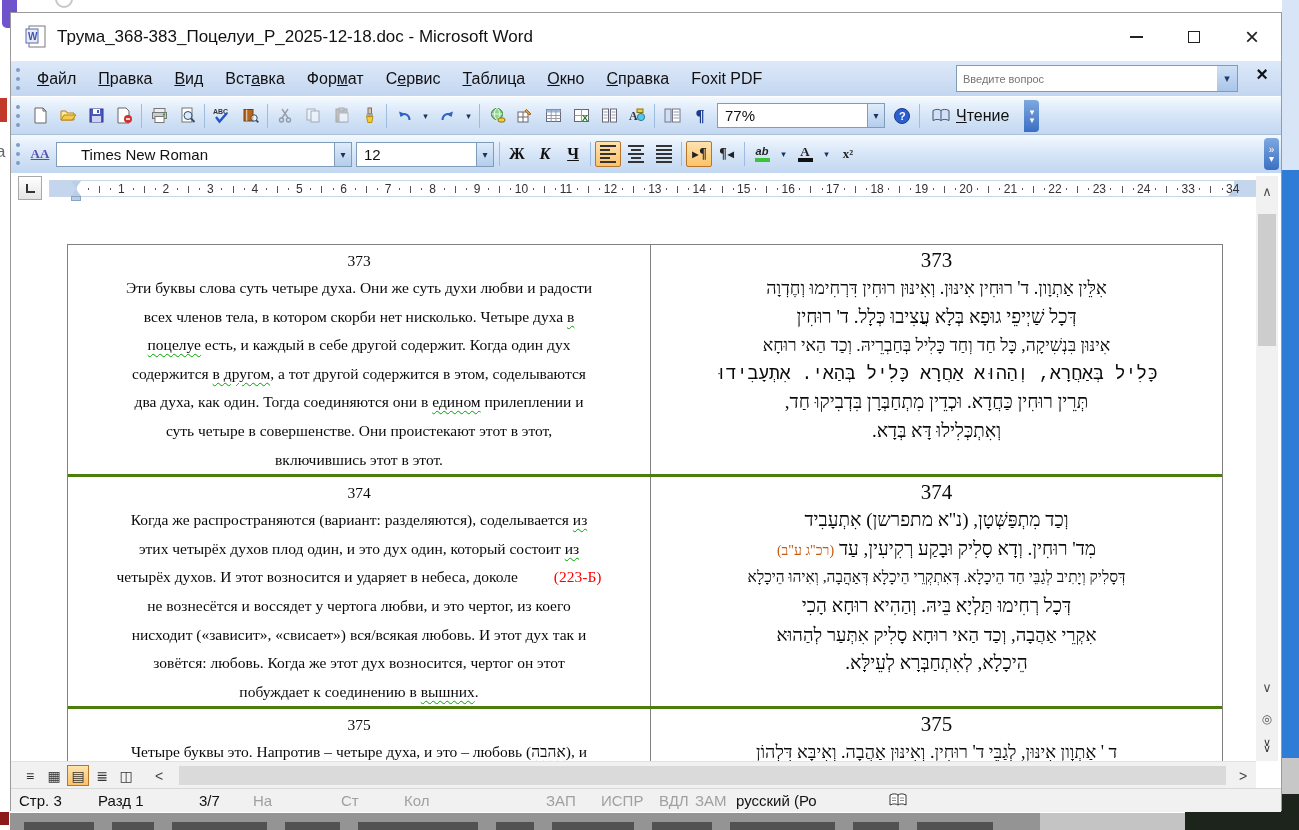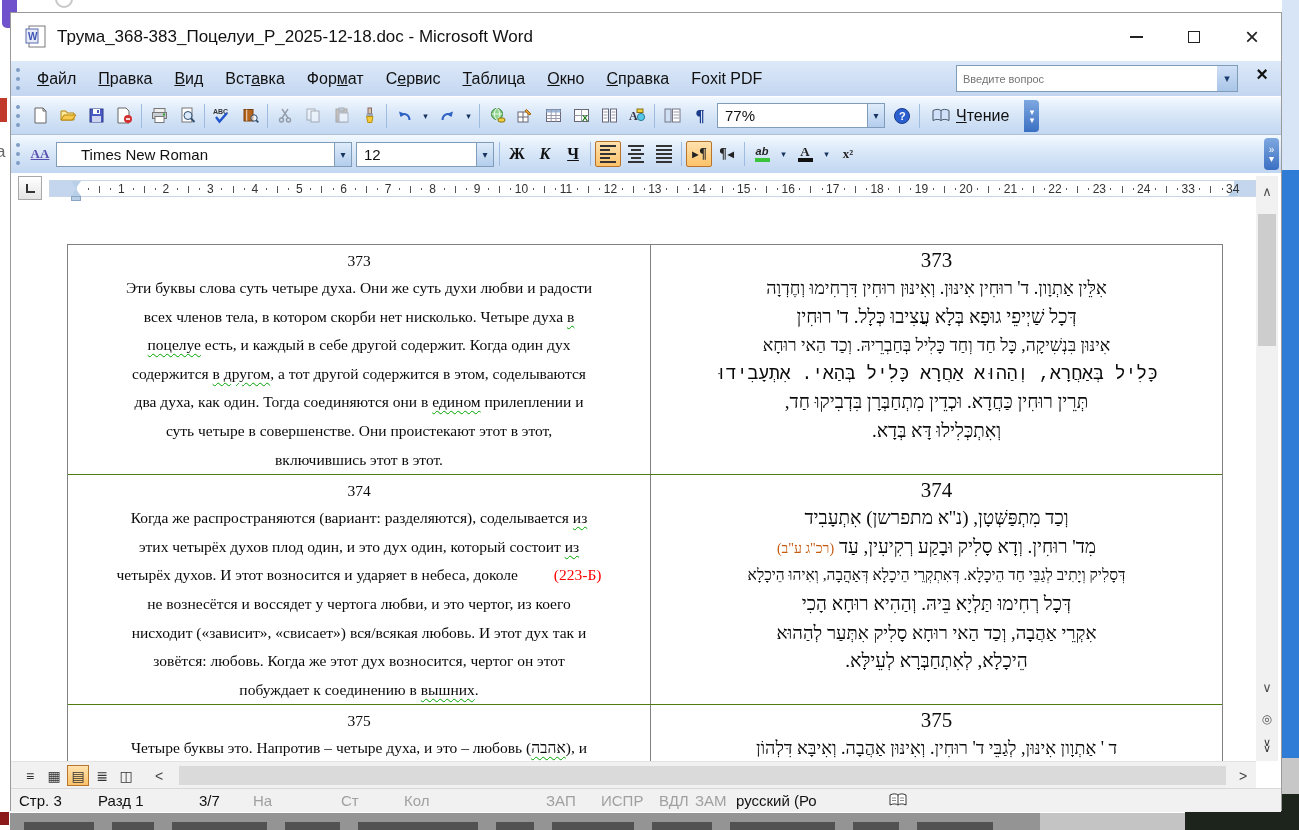--- a/index.html
+++ b/index.html
@@ -86,21 +86,21 @@
   .rdot { position:absolute; top:7px; width:1px; height:2px; background:#555; }
   .rtick { position:absolute; top:5px; width:1px; height:7px; background:#555; }
   .ind-top { position:absolute; left:21px; top:0; width:0; height:0; border-left:5px solid transparent; border-right:5px solid transparent; border-top:7px solid #b9cfe8; }
   .ind-bot { position:absolute; left:21px; top:8px; width:0; height:0; border-left:5px solid transparent; border-right:5px solid transparent; border-bottom:7px solid #b9cfe8; }
   .ind-sq { position:absolute; left:21px; top:15px; width:10px; height:5px; background:#b9cfe8; border:1px solid #8aa5c4; }
   .ind-right { position:absolute; left:1178px; top:8px; width:0; height:0; border-left:5px solid transparent; border-right:5px solid transparent; border-bottom:7px solid #b9cfe8; }
 
   
   .docarea { position:absolute; left:0; top:191px; width:1245px; height:557px; background:#fff; overflow:hidden; }
   .dtable { position:absolute; left:56px; top:40px; width:1156px; border:1px solid #808080; border-bottom:none; }
-  .trow { display:flex; border-bottom:1px solid #4d7c0f; }
+  .trow { display:flex; border-bottom:3px solid #4d7c0f; }
   .cell { overflow:hidden; }
   .cell.ru { width:583px; border-right:1px solid #808080; font-family:"Liberation Serif",serif; font-size:15.5px; color:#0a0a0a; text-align:center; }
   .cell.he { width:571px; direction:rtl; font-family:"Liberation Serif","DejaVu Serif","DejaVu Sans",serif; font-size:19px; color:#0a0a0a; text-align:center; }
   .heading { height:29px; line-height:31px; font-size:15.5px; }
   .cell.he .heading { font-size:21px; }
   .line { height:28.6px; line-height:28.6px; white-space:nowrap; }
   .red { color:#ff0000;margin-left:32px; }
   .or { color:#c55a11; font-size:14px; }
   .wv { text-decoration:underline; text-decoration-style:wavy; text-decoration-color:#00a400; text-decoration-thickness:1px; text-underline-offset:3px; }
 

